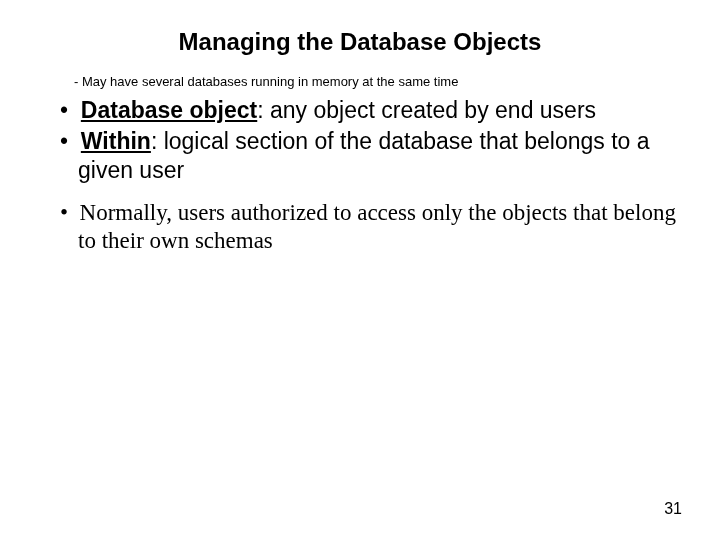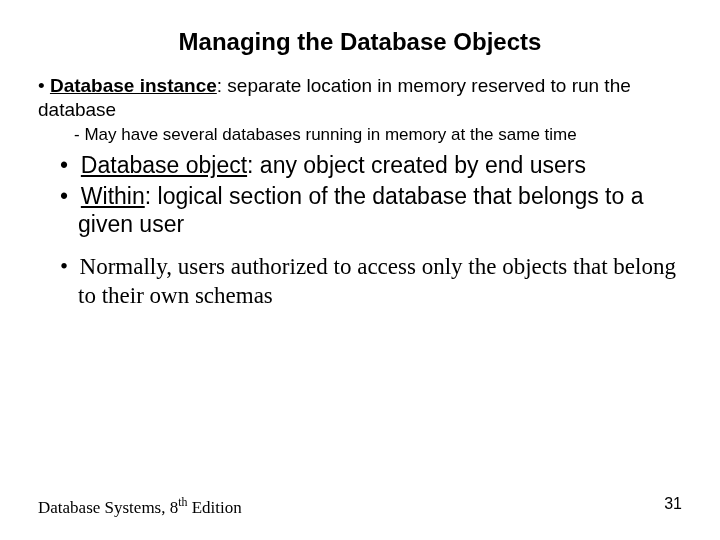--- a/index.html
+++ b/index.html
@@ -29,33 +29,33 @@
   }
   .p1 {
     font-size: 19px;
     line-height: 1.25;
     margin: 0 0 2px 0;
   }
   .p1 .lead {
     font-weight: bold;
   }
   .p1sub {
-    font-size: 17px;
+    font-size: 13px;
     line-height: 1.25;
     margin: 0 0 6px 36px;
   }
   .big {
     font-size: 23px;
     line-height: 1.25;
     margin: 0 0 2px 22px;
     text-indent: -18px;
     padding-left: 18px;
   }
   .big .lead {
-    font-weight: normal;
+    font-weight: bold;
   }
   .med {
     font-size: 20px;
     line-height: 1.25;
     margin: 2px 0 2px 54px;
     text-indent: -18px;
     padding-left: 18px;
   }
   .big2 {
     font-size: 23px;
@@ -86,30 +86,28 @@
 </style>
 </head>
 <body>
 
 <div class="slide">
 
   <div class="title">Managing the Database Objects</div>
 
   <div class="content">
 
-    <p class="p1">• <span class="lead u">Database instance</span><span>: separate location in memory reserved to run the database</span></p>
     <p class="p1sub">- May have several databases running in memory at the same time</p>
 
     <p class="big">•&nbsp;&nbsp;<span class="lead u">Database object</span><span>: any object created by end users</span></p>
 
     <p class="big">•&nbsp;&nbsp;<span class="lead u">Within</span><span>: logical section of the database that belongs to a given user</span></p>
 
 
     <p class="big2">•&nbsp;&nbsp;<span>Normally, users authorized to access only the objects that belong to their own schemas</span></p>
 
   </div>
 
   <div class="footer">
-    <span class="book"><span>Database Systems, 8</span><sup>th</sup><span> Edition</span></span>
     <span class="page">31</span>
   </div>
 
 </div>
 
 </body></html>

